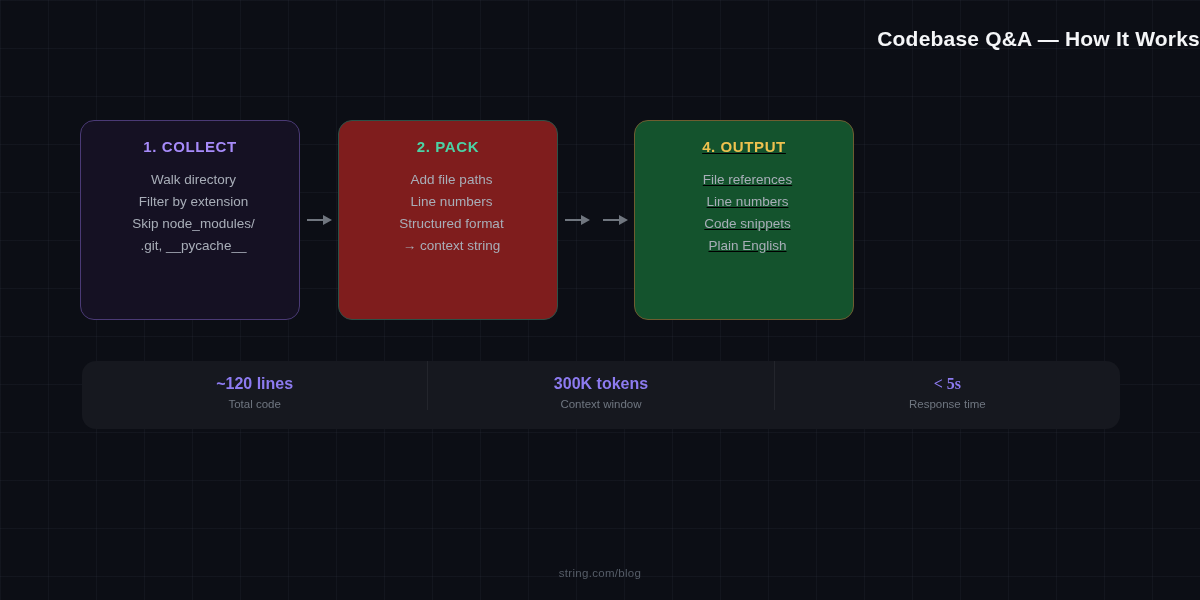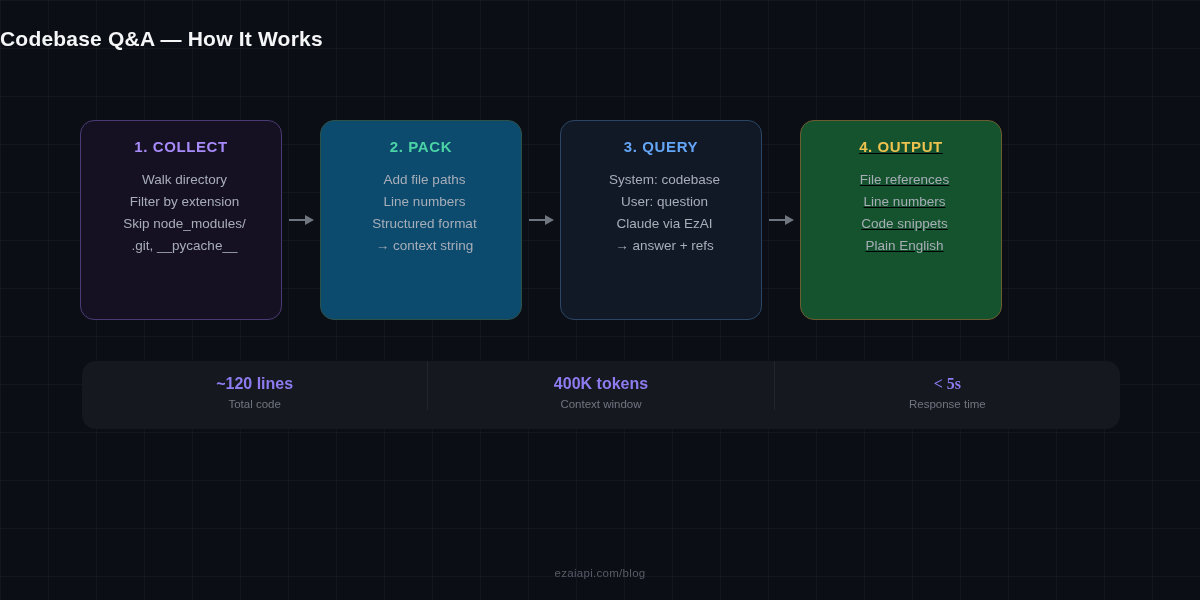--- a/index.html
+++ b/index.html
@@ -10,34 +10,34 @@
     font-family: "Liberation Sans", sans-serif;
     background-color: #0c0e15;
     background-image:
       linear-gradient(rgba(148,163,184,0.055) 1px, transparent 1px),
       linear-gradient(90deg, rgba(148,163,184,0.055) 1px, transparent 1px);
     background-size: 48px 48px;
   }
   .title {
     position: absolute;
     top: 27px; left: 0; right: 0;
-    text-align: left;
+    text-align: right;
     color: #f5f6f8;
     font-size: 21px;
     font-weight: bold;
     letter-spacing: 0.2px;
   }
   .flow {
     position: absolute;
     left: 80px; top: 120px;
     display: flex;
     align-items: stretch;
   }
   .card {
-    width: 202px;
+    width: 220px;
     height: 200px;
     border: 1px solid #3a3a4a;
     border-radius: 14px;
     background: #14141c;
     padding-top: 16px;
     text-align: center;
   }
   .card-title {
     font-size: 15px;
     font-weight: bold;
@@ -120,46 +120,37 @@
     </div>
   </div>
 
   <div class="arrow-cell">
     <div class="arrow">
       <span class="arrow-line"></span>
         <span class="arrow-head"></span>
     </div>
   </div>
 
-  <div class="card" style="border-color: rgb(44, 81, 71); background: #0c4a6e;">
+  <div class="card" style="border-color: rgb(44, 81, 71); background: #7f1d1d;">
     <div class="card-title" style="color: rgb(75, 211, 165);">2. PACK</div>
     <div class="card-lines">
       <div class="card-line">Add file paths</div>
       <div class="card-line">Line numbers</div>
       <div class="card-line">Structured format</div>
       <div class="card-line">→ context string</div>
     </div>
   </div>
 
   <div class="arrow-cell">
     <div class="arrow">
       <span class="arrow-line"></span>
         <span class="arrow-head"></span>
     </div>
   </div>
 
-  <div class="card" style="border-color: rgb(44, 69, 102); background: rgb(17, 25, 39);">
-    <div class="card-title" style="color: rgb(100, 165, 246);">3. QUERY</div>
-    <div class="card-lines">
-      <div class="card-line">System: codebase</div>
-      <div class="card-line">User: question</div>
-      <div class="card-line">Claude via EzAI</div>
-      <div class="card-line">→ answer + refs</div>
-    </div>
-  </div>
 
   <div class="arrow-cell">
     <div class="arrow">
       <span class="arrow-line"></span>
         <span class="arrow-head"></span>
     </div>
   </div>
 
   <div class="card" style="border-color: rgb(110, 92, 48); background: #14532d; text-decoration: underline;">
     <div class="card-title" style="color: rgb(238, 194, 79);">4. OUTPUT</div>
@@ -172,22 +163,22 @@
   </div>
 
 </div>
 
 <div class="stats-bar">
   <div class="stat">
     <div class="stat-value" style="color: rgb(141, 123, 240);">~120 lines</div>
     <div class="stat-label">Total code</div>
   </div>
   <div class="stat">
-    <div class="stat-value" style="color: rgb(141, 123, 240);">400K tokens</div>
+    <div class="stat-value" style="color: rgb(141, 123, 240);">300K tokens</div>
     <div class="stat-label">Context window</div>
   </div>
   <div class="stat">
     <div class="stat-value" style="color: rgb(141, 123, 240); font-family: Liberation Serif, serif;">&lt; 5s</div>
     <div class="stat-label">Response time</div>
   </div>
 </div>
 
-<div class="footer">ezaiapi.com/blog</div>
+<div class="footer">string.com/blog</div>
 
 </body></html>

